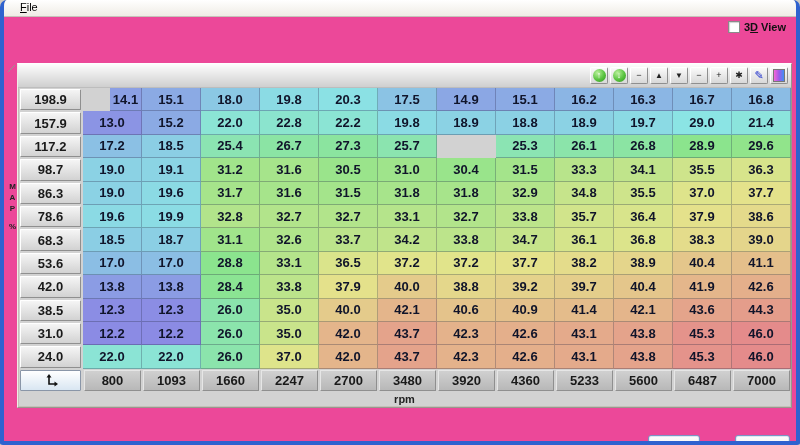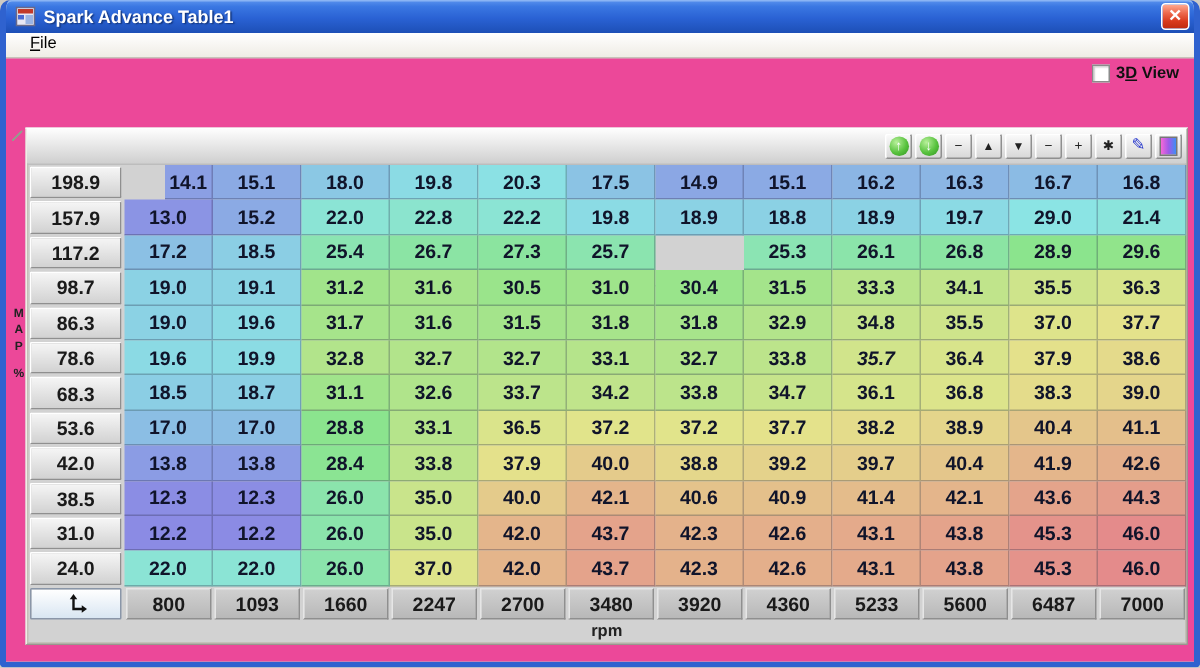--- a/index.html
+++ b/index.html
@@ -45,32 +45,20 @@
   .footer{height:38px;flex:0 0 38px;display:flex;align-items:center;justify-content:flex-end;gap:6px;padding:0 2px;}
   .hist-btn{width:55px;height:27px;background:linear-gradient(180deg,#e8e5e0,#d8d5cf);border:1px solid #bcb8b1;border-radius:2px;display:flex;align-items:center;justify-content:center;font-size:17px;font-weight:bold;color:#b2aea7;padding:0;}
   .cmd-btn{height:40px;min-width:52px;background:linear-gradient(180deg,#fdfdfd,#d6d6d6);border:1px solid #7996c4;box-shadow:inset 0 0 0 1px #dfe8f4;border-radius:3px;font-size:12px;font-weight:bold;color:#000;padding:16px 10px;font-family:"Liberation Sans",sans-serif;margin-left:29px;}
   button{cursor:default;}
 </style>
 </head>
 <body>
 
 <div class="window">
 
-  <div class="titlebar">
-    <svg class="app-icon" viewBox="0 0 14 14">
-      <rect x="1" y="1" width="12" height="12" fill="#e8e8f4" stroke="#6a6a8a" stroke-width="1"></rect>
-      <rect x="2" y="2" width="10" height="3" fill="#c23a2a"></rect>
-      <rect x="2" y="6" width="4" height="3" fill="#4a6ad4"></rect>
-      <rect x="7" y="6" width="5" height="6" fill="#9ab4e4"></rect>
-    </svg>
-    <span class="title-text">Spark Advance Table1</span>
-    <button class="close-btn">
-        <span>✕</span>
-      </button>
-  </div>
 
   <div class="menubar">
     <span class="menu-item"><span class="u">F</span><span>ile</span></span>
   </div>
 
   <div class="content">
 
     <div class="check-row">
       <span class="checkbox"></span>
       <span class="check-label"><span>3</span><span class="u">D</span><span> View</span></span>
@@ -188,21 +176,21 @@
             <div class="cell" style="background: rgb(228, 226, 139);">37.7</div>
             <button class="row-hdr">78.6</button>
             <div class="cell" style="background: rgb(139, 218, 228);">19.6</div>
             <div class="cell" style="background: rgb(139, 220, 228);">19.9</div>
             <div class="cell" style="background: rgb(178, 228, 139);">32.8</div>
             <div class="cell" style="background: rgb(178, 228, 139);">32.7</div>
             <div class="cell" style="background: rgb(178, 228, 139);">32.7</div>
             <div class="cell" style="background: rgb(181, 228, 139);">33.1</div>
             <div class="cell" style="background: rgb(178, 228, 139);">32.7</div>
             <div class="cell" style="background: rgb(188, 228, 139);">33.8</div>
-            <div class="cell" style="background: rgb(209, 228, 139); font-style: italic;">35.7</div>
+            <div class="cell" style="background: rgb(209, 228, 139);">35.7</div>
             <div class="cell" style="background: rgb(216, 228, 139);">36.4</div>
             <div class="cell" style="background: rgb(228, 225, 139);">37.9</div>
             <div class="cell" style="background: rgb(228, 218, 139);">38.6</div>
             <button class="row-hdr">68.3</button>
             <div class="cell" style="background: rgb(139, 206, 228);">18.5</div>
             <div class="cell" style="background: rgb(139, 207, 228);">18.7</div>
             <div class="cell" style="background: rgb(160, 228, 139);">31.1</div>
             <div class="cell" style="background: rgb(176, 228, 139);">32.6</div>
             <div class="cell" style="background: rgb(188, 228, 139);">33.7</div>
             <div class="cell" style="background: rgb(192, 228, 139);">34.2</div>

